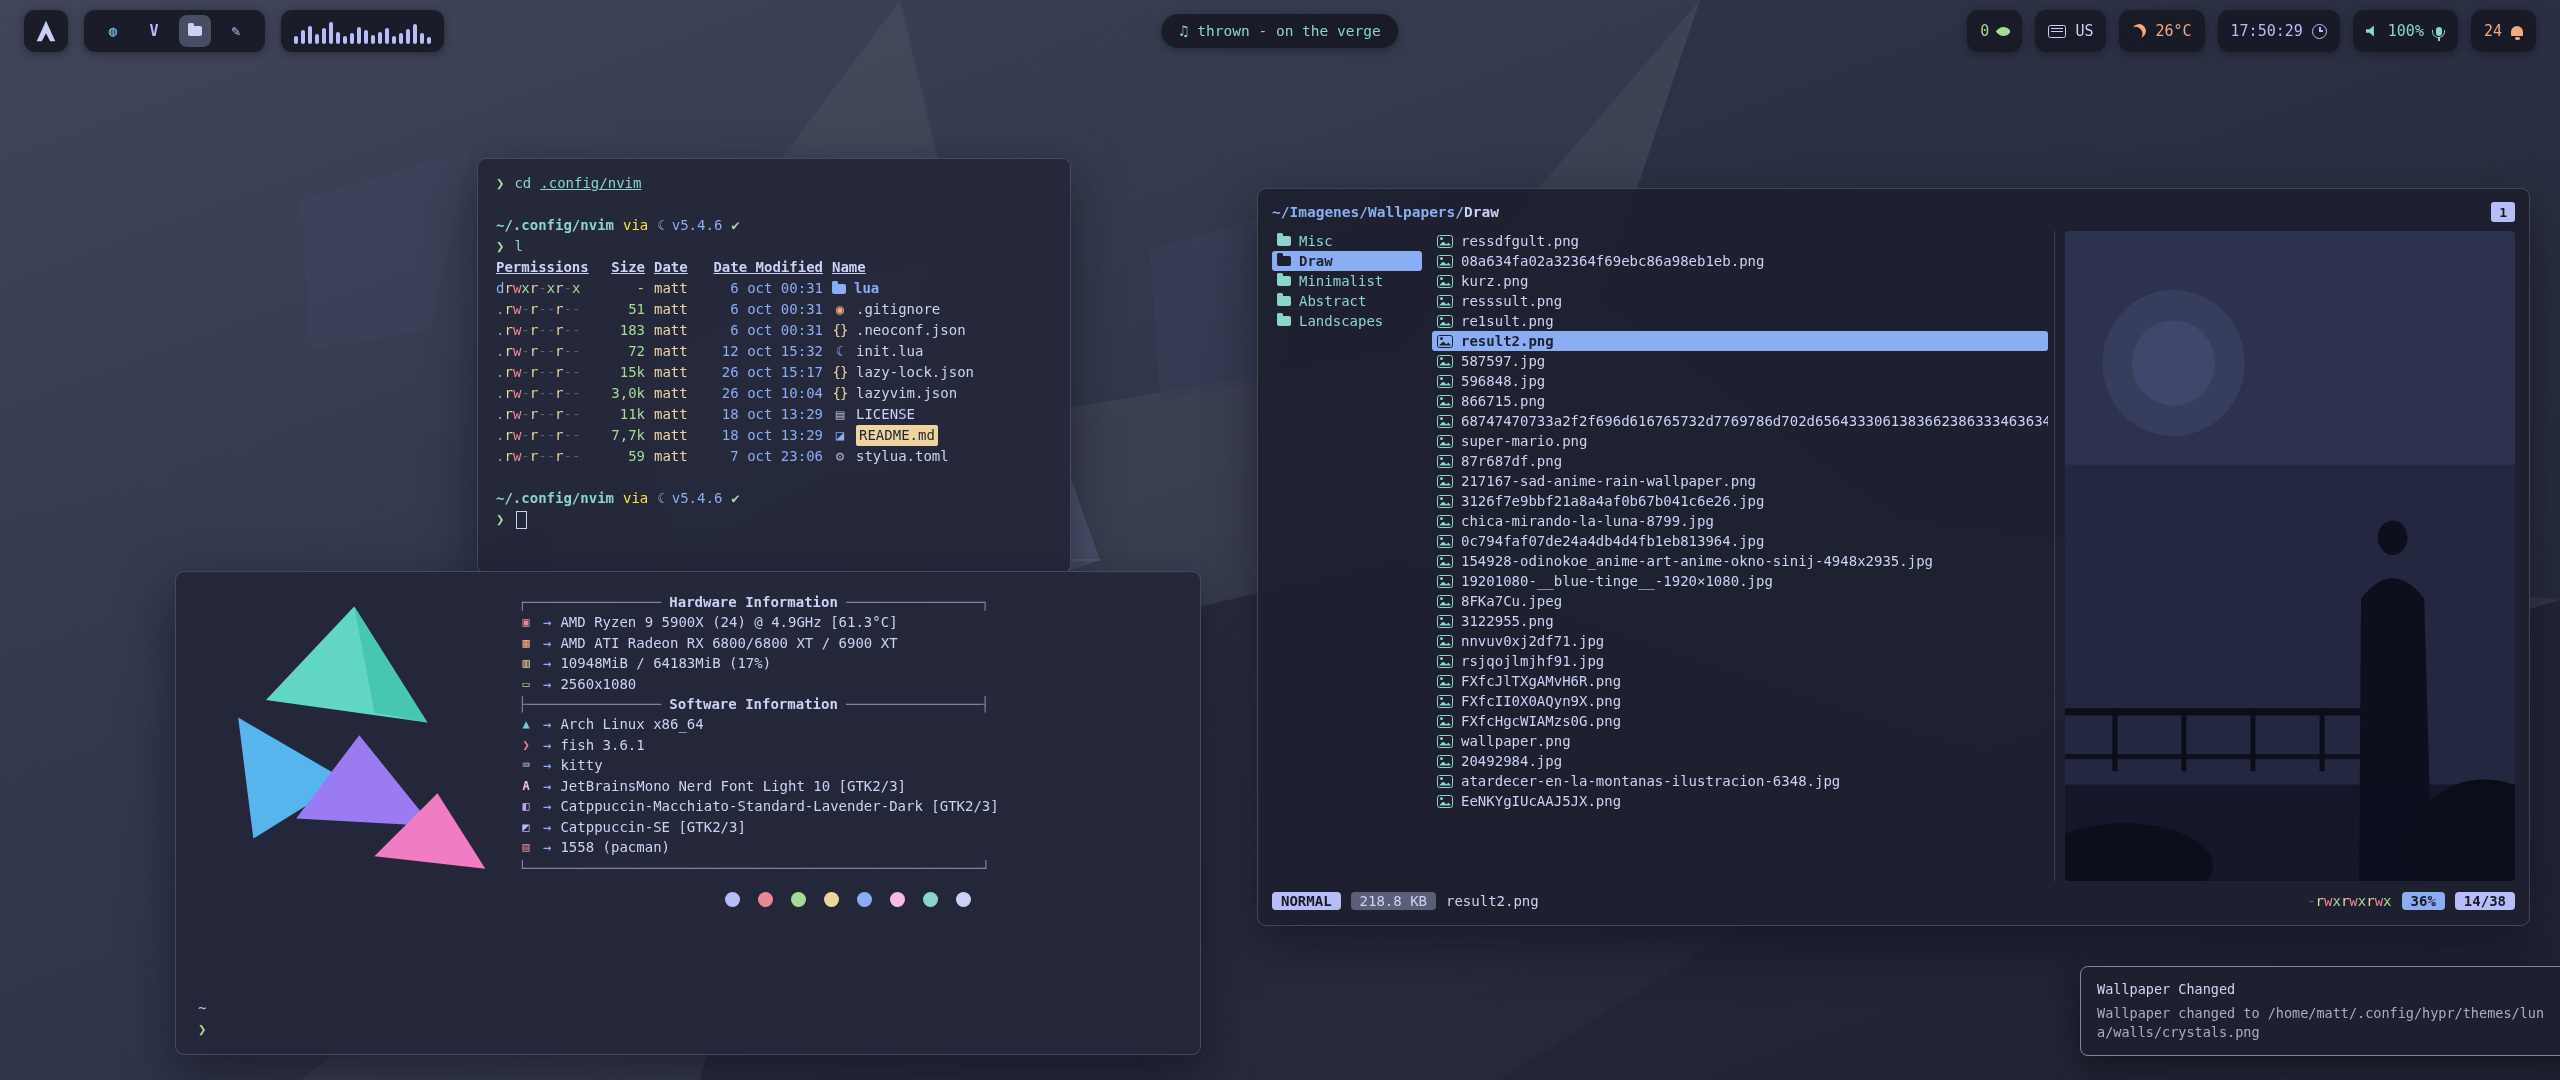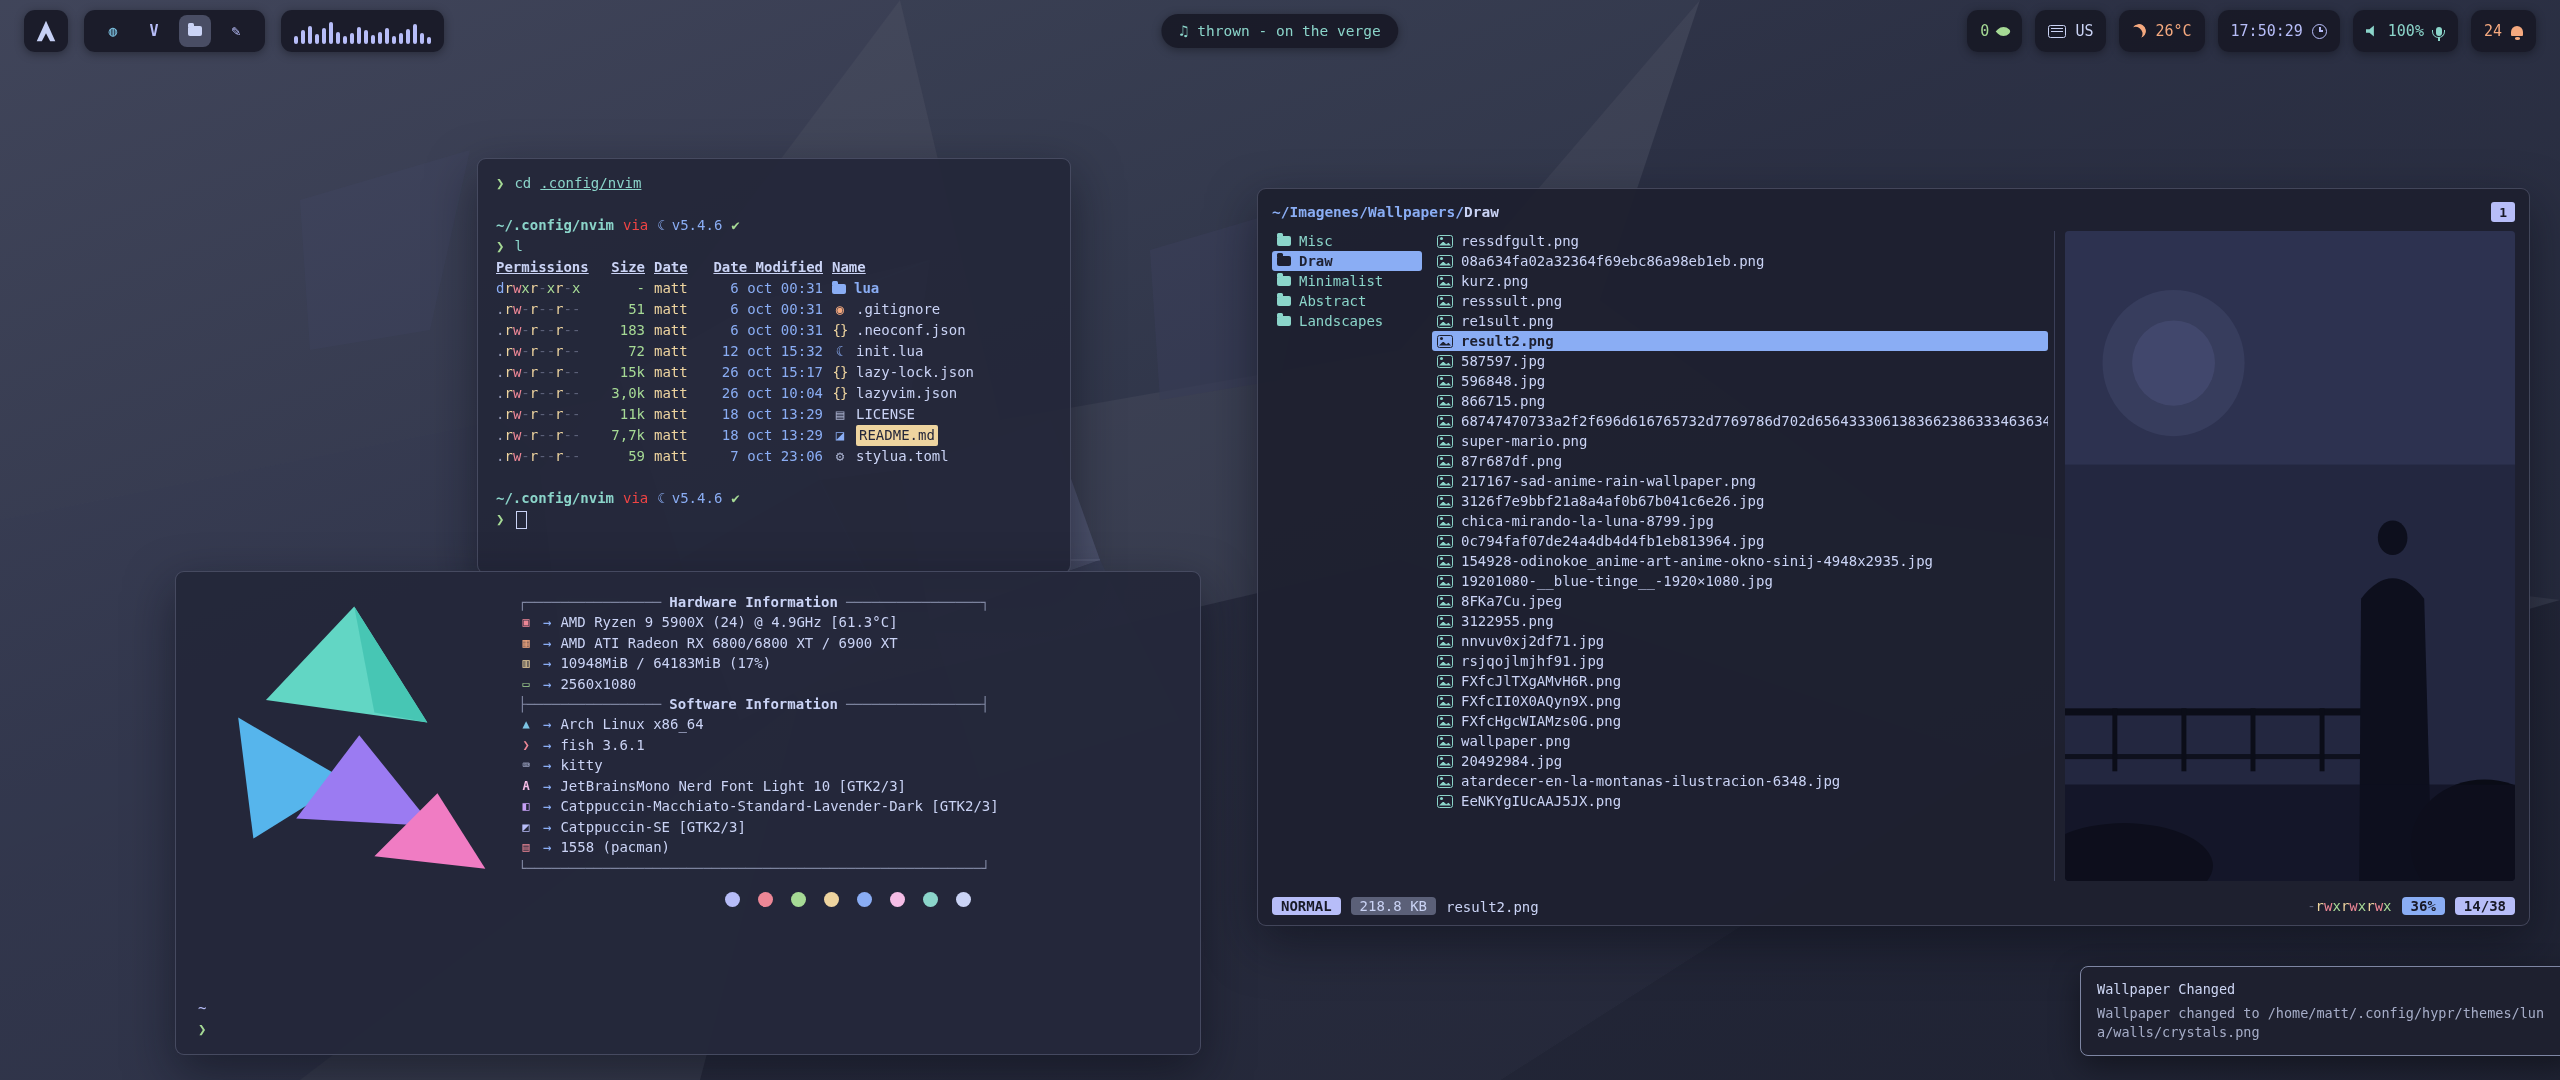--- a/index.html
+++ b/index.html
@@ -76,21 +76,21 @@
   .win{position:absolute;background:rgba(36,39,58,.97);border:1px solid rgba(125,132,160,.38);
        border-radius:9px;box-shadow:0 18px 48px rgba(10,12,22,.5);z-index:3}
 
   
   .term1{left:477px;top:158px;width:556px;height:386px;padding:14px 18px;font-size:14px;line-height:21px}
   .tline{white-space:pre;min-height:21px;display:flex;align-items:center}
   .p-char{color:#a6da95;margin-right:10px}
   .cmd{color:#8bd5ca;margin-right:9px}
   .arg{color:#8bd5ca;text-decoration:underline}
   .ctx-path{color:#8bd5ca;font-weight:bold;margin-right:9px}
-  .ctx-via{color:#ef4444;margin-right:9px}
+  .ctx-via{color:#fde047;margin-right:9px}
   .ctx-lua{color:#8aadf4;margin-right:6px}
   .ctx-ver{color:#8aadf4;margin-right:9px}
   .ctx-ok{color:#a6da95}
   .lsrow{display:grid;grid-template-columns:96px 44px 44px 116px 1fr;column-gap:9px;line-height:21px;align-items:center}
   .th{text-decoration:underline;color:#cad3f5;font-weight:bold}
   .c-size{text-align:right;color:#a6da95}
   .c-user{color:#eed49f}
   .c-date{color:#8aadf4;text-align:right}
   .c-name{display:flex;gap:8px;align-items:center;white-space:nowrap}
   .perm b{font-weight:400}
@@ -128,21 +128,21 @@
   .preview{flex:1;border-radius:4px;overflow:hidden;background:#20233a}
   .preview svg{width:100%;height:100%;display:block}
   .fmrow{height:20px;display:flex;align-items:center;gap:8px;padding:0 5px;border-radius:3px;font-size:14px;
       white-space:nowrap;overflow:hidden;color:#cad3f5}
   .parents .fmrow{color:#8bd5ca}
   .parents .g-folder{color:#8bd5ca}
   .fmrow.active,.fmrow.selected{background:#8aadf4;color:#1e2030;font-weight:bold}
   .fmrow.active .g-folder{color:#1e2030}
   .fmrow.selected .g-image{border-color:#1e2030}
   .fmrow.selected .g-image::before,.fmrow.selected .g-image::after{background:#1e2030}
-  .fm-status{height:28px;margin-top:6px;display:flex;align-items:flex-end;gap:10px;font-size:14px}
+  .fm-status{height:28px;margin-top:6px;display:flex;align-items:center;gap:10px;font-size:14px}
   .pill{border-radius:4px;padding:1px 9px;font-weight:bold}
   .pill.mode{background:#b7bdf8;color:#181926}
   .pill.size{background:#5b6078;color:#cad3f5;font-weight:normal}
   .sright{margin-left:auto;display:flex;align-items:center;gap:10px}
   .pill.pct{background:#8aadf4;color:#181926}
   .pill.pos{background:#b7bdf8;color:#181926}
 
   
   .notif{position:absolute;left:2080px;top:966px;width:462px;background:rgba(30,32,48,.97);
       border:1px solid #7e86a3;border-radius:8px;padding:13px 16px;font-size:13.5px;line-height:19px;

